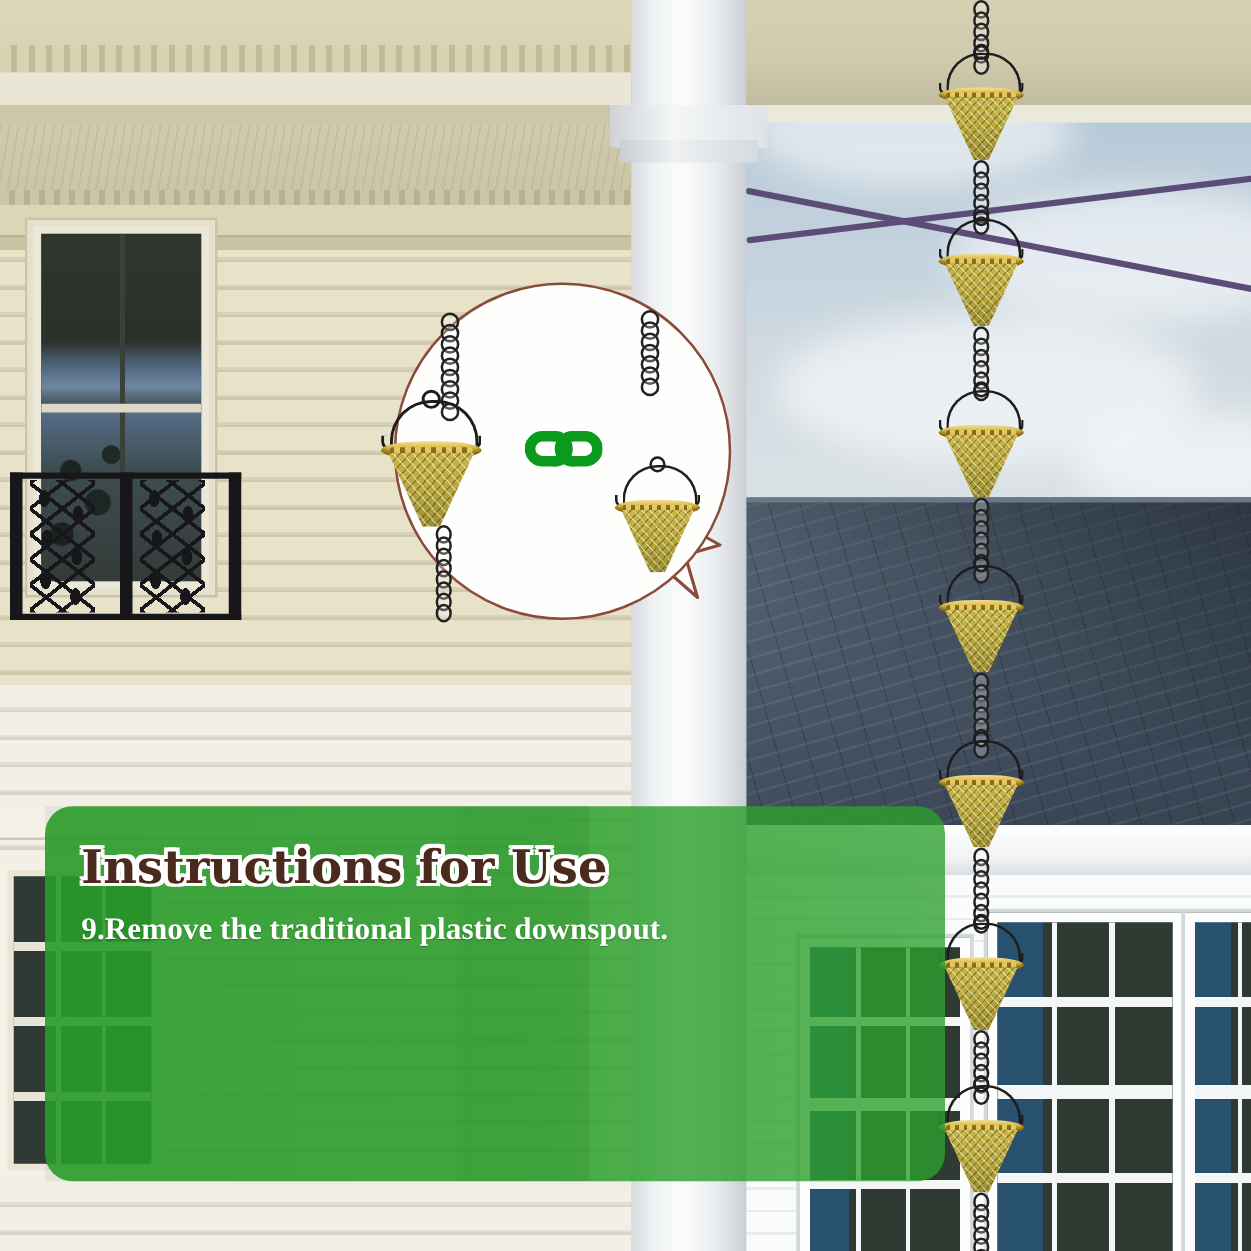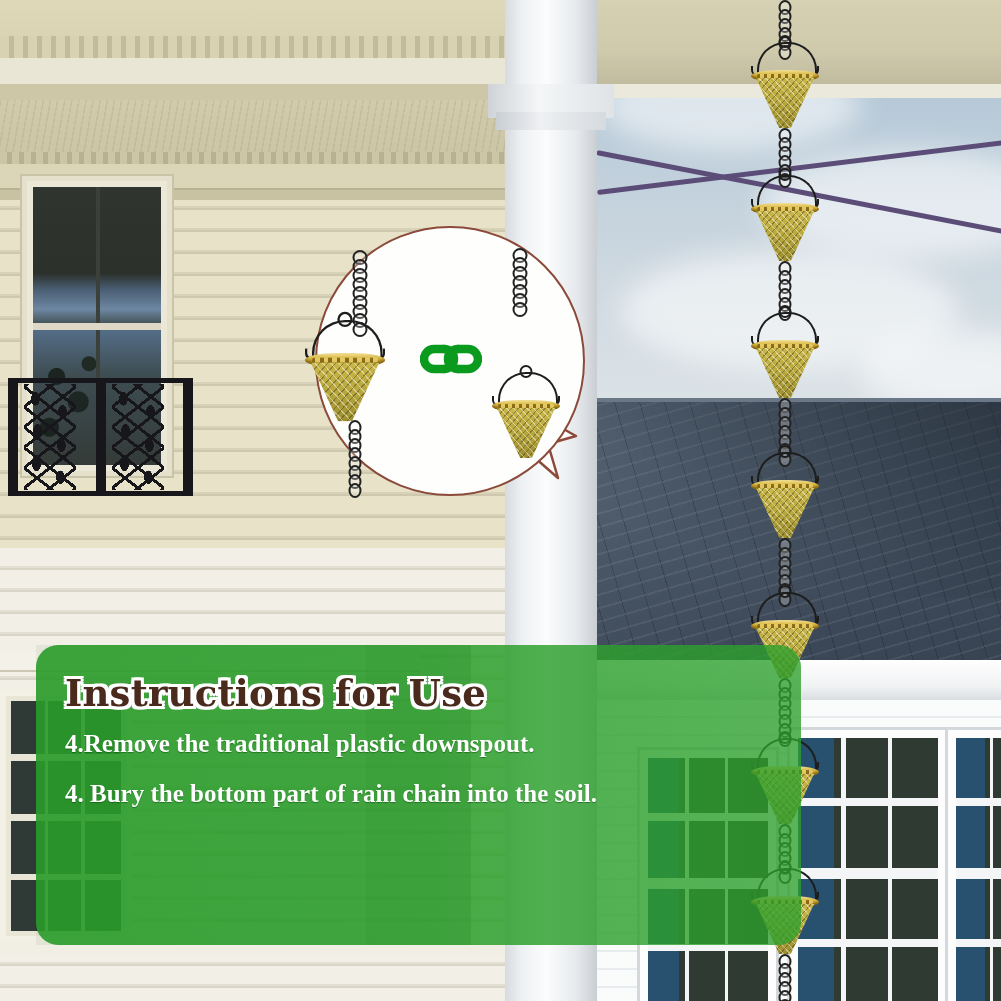--- a/index.html
+++ b/index.html
@@ -125,21 +125,21 @@
                 repeating-linear-gradient(-48deg,rgba(60,50,10,.4) 0 1px,transparent 1px 5px);}
 
   
   .bubble{position:absolute;left:315px;top:226px;width:270px;height:270px;border-radius:50%;
      background:#fefefd;border:2.5px solid #8b4a3a;box-sizing:border-box;}
   .tail{position:absolute;left:496px;top:396px;width:84px;height:86px;}
   .linkicon{position:absolute;left:420px;top:336px;width:62px;height:46px;}
 
   
   .panel{position:absolute;left:36px;top:645px;width:720px;height:300px;border-radius:22px;
-     background:linear-gradient(90deg,rgba(44,160,44,.90) 0%,rgba(44,160,44,.88) 52%,rgba(44,160,44,.82) 70%,rgba(44,160,44,.78) 100%);padding-left:45px;}
+     background:linear-gradient(90deg,rgba(44,160,44,.90) 0%,rgba(44,160,44,.88) 52%,rgba(44,160,44,.82) 70%,rgba(44,160,44,.78) 100%);}
   .panel .shade{position:absolute;left:330px;top:0;width:105px;height:100%;background:rgba(0,90,0,.10);}
   .panel .shade2{position:absolute;left:0;top:0;width:330px;height:100%;background:rgba(0,80,0,.06);}
 
   .title{position:absolute;left:29px;top:26px;font-size:37px;font-weight:bold;letter-spacing:.2px;
      font-family:"DejaVu Serif", serif;color:#4a2a1c;
      text-shadow:
        -2px -2px 0 #fff,2px -2px 0 #fff,-2px 2px 0 #fff,2px 2px 0 #fff,
        -3px 0 0 #fff,3px 0 0 #fff,0 -3px 0 #fff,0 3px 0 #fff,
        -3px -3px 0 #fff,3px 3px 0 #fff,-3px 3px 0 #fff,3px -3px 0 #fff;}
   .title-underline{position:absolute;left:29px;top:72px;width:372px;height:3px;background:#4a2a1c;opacity:.0;}
@@ -415,18 +415,17 @@
       <path d="M38,13 A10,10 0 0 0 38,33"></path>
     </g>
   </svg>
 
   <div class="panel">
     <div class="shade2"></div>
     <div class="shade"></div>
     <div class="title">Instructions for Use</div>
     <div class="title-underline"></div>
     <div class="steps" id="steps">
-        <div class="step">4.Remove the traditional plastic downspout.</div>
-        <div class="step">4. Bury the bottom part of rain chain into the soil.</div>
+        <div class="step">9.Remove the traditional plastic downspout.</div>
       </div>
   </div>
 
 </div>
 
 </body></html>

